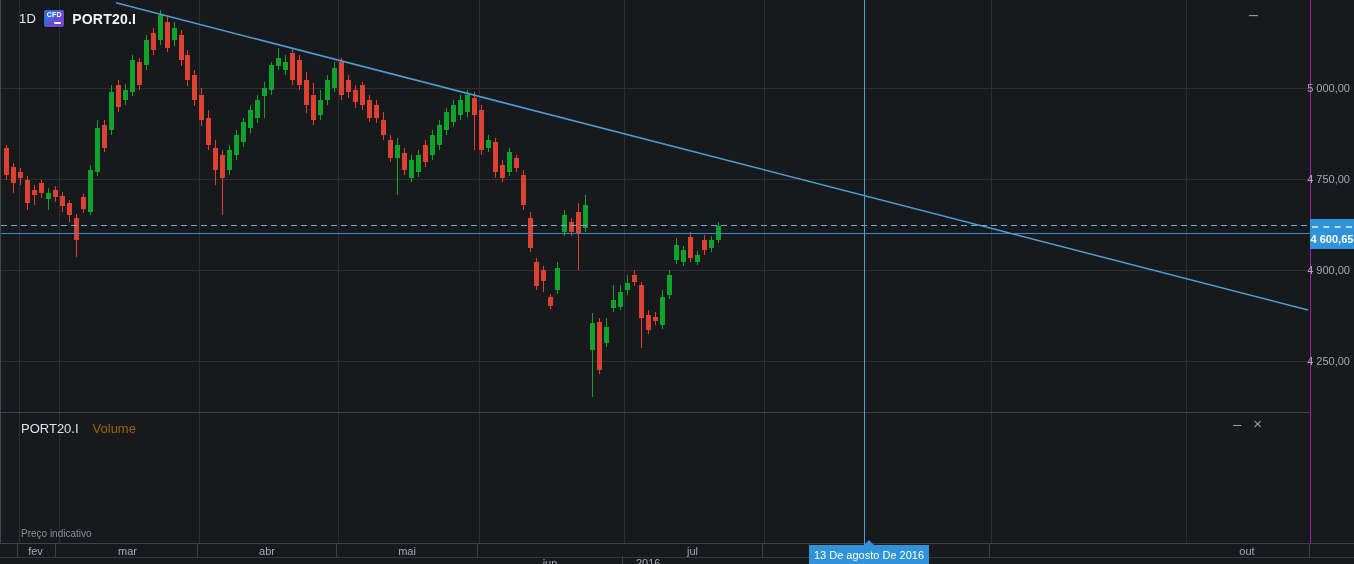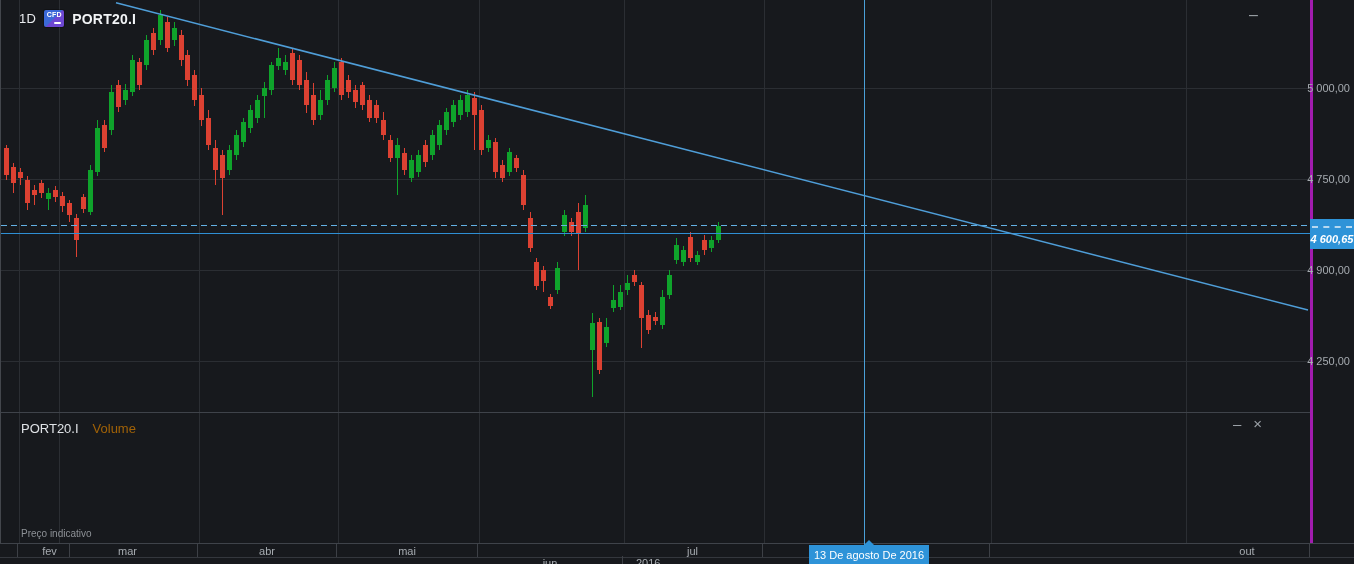--- a/index.html
+++ b/index.html
@@ -11,25 +11,25 @@
   .chart-header{position:absolute;left:18px;top:10px;display:flex;align-items:center;gap:8px;z-index:30;}
   .tf{color:#e9ebee;font-size:13px;letter-spacing:.3px;cursor:pointer;}
   .cfd-badge{width:20px;height:17px;border-radius:2px;position:relative;
              background:linear-gradient(135deg,#3b69d8 48%,#6d47d2 52%);
              display:flex;align-items:flex-start;justify-content:center;box-shadow:0 0 0 1px rgba(0,0,0,.25);}
   .cfd-badge .t{color:#fff;font-size:7px;font-weight:bold;line-height:9px;letter-spacing:.2px;}
   .cfd-badge .bar{position:absolute;right:3px;bottom:3px;width:7px;height:2.5px;background:#fff;border-radius:1px;}
   .sym{color:#f2f4f6;font-size:14px;font-weight:bold;letter-spacing:.2px;}
   .min-btn{position:absolute;color:#9aa0a6;font-size:16px;line-height:10px;cursor:pointer;z-index:40;}
   #main-min{right:52px;top:10px;}
-  #price-axis{left:1310px;top:0;width:44px;height:543px;border-left:3px solid #a21caf;z-index:20;}
+  #price-axis{left:1310px;top:0;width:44px;height:543px;border-left:1px solid #a21caf;z-index:20;}
   .ylab{position:absolute;right:4px;color:#a6abb0;font-size:11px;transform:translateY(-50%);white-space:nowrap;}
   #price-tag{position:absolute;left:1310px;width:44px;height:30px;background:#2e93d8;z-index:25;}
   #price-tag .dash{position:absolute;left:2px;right:2px;top:7px;border-top:2px dashed rgba(255,255,255,.65);}
-  #price-tag .val{position:absolute;left:0;right:0;bottom:4px;text-align:center;color:#fff;font-size:11px;font-weight:bold;font-style:italic;}
+  #price-tag .val{position:absolute;left:0;right:0;bottom:4px;text-align:center;color:#fff;font-size:11px;font-weight:bold;}
   #vol-panel{left:0;top:412px;width:1310px;height:131px;border-top:1px solid #3f434a;border-left:1px solid #43464c;}
   .vol-header{position:absolute;left:20px;top:8px;display:flex;gap:14px;align-items:center;z-index:30;}
   .vol-sym{color:#dfe2e6;font-size:13px;}
   .vol-ind{color:#a16207;font-size:13px;cursor:pointer;}
   .vol-btns{position:absolute;right:48px;top:4px;display:flex;gap:12px;z-index:30;}
   .vol-btns span{color:#9aa0a6;font-size:15px;line-height:14px;cursor:pointer;}
   .footnote{position:absolute;left:20px;bottom:4px;color:#8d9196;font-size:10px;z-index:30;}
   #time-axis{left:0;top:543px;width:1354px;height:21px;border-top:1px solid #3f434a;z-index:10;}
   .month-row{position:absolute;left:0;top:0;width:1354px;height:13px;border-bottom:1px solid #34373d;}
   .mcell{position:absolute;top:0;height:13px;border-right:1px solid #3d4046;color:#a6abb0;font-size:11px;
@@ -313,21 +313,21 @@
     <div class="vol-btns">
       <span>–</span>
       <span>×</span>
     </div>
     <div class="footnote">Preço indicativo</div>
   </div>
 
   <div class="panel" id="time-axis">
     <div class="month-row" id="month-row">
         <div class="mcell" style="left: 0px; width: 18px;"></div>
-        <div class="mcell" style="left: 30px; width: 40px; text-align: center;">fev</div>
+        <div class="mcell" style="left: 16px; width: 40px; text-align: center;">fev</div>
         <div class="mcell" style="left: 58px; width: 140px; text-align: center;">mar</div>
         <div class="mcell" style="left: 198px; width: 139px;">abr</div>
         <div class="mcell" style="left: 337px; width: 141px;">mai</div>
         <div class="mcell" style="left: 478px; width: 145px; margin-top: 12px;">jun</div>
         <div class="mcell" style="left: 623px; width: 140px;">jul</div>
         <div class="mcell" style="left: 763px; width: 227px;"></div>
         <div class="mcell" style="left: 990px; width: 195px; margin-top: 36px;">set</div>
         <div class="mcell" style="left: 1185px; width: 125px;">out</div>
       </div>
     <div class="year" style="left:636px;">2016</div>

